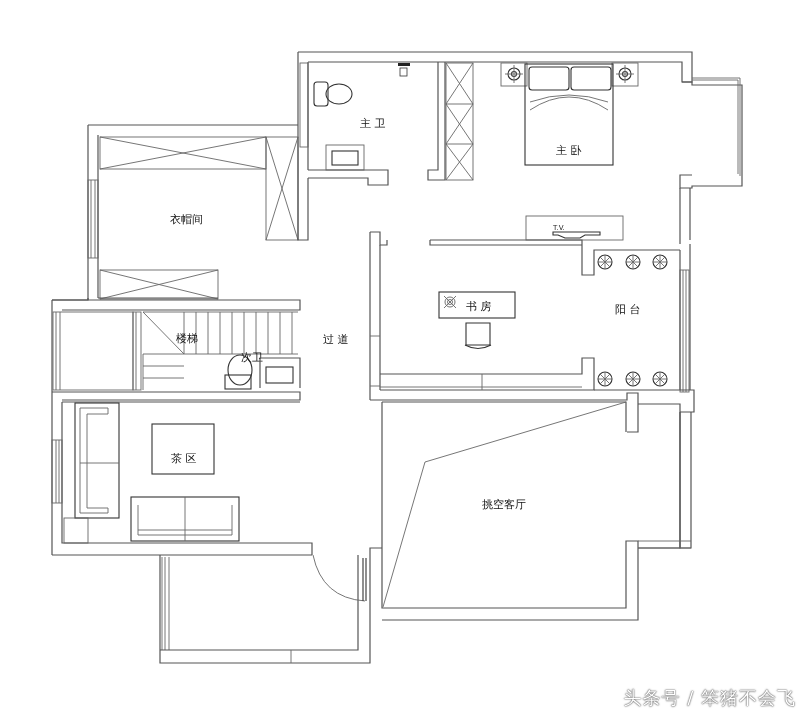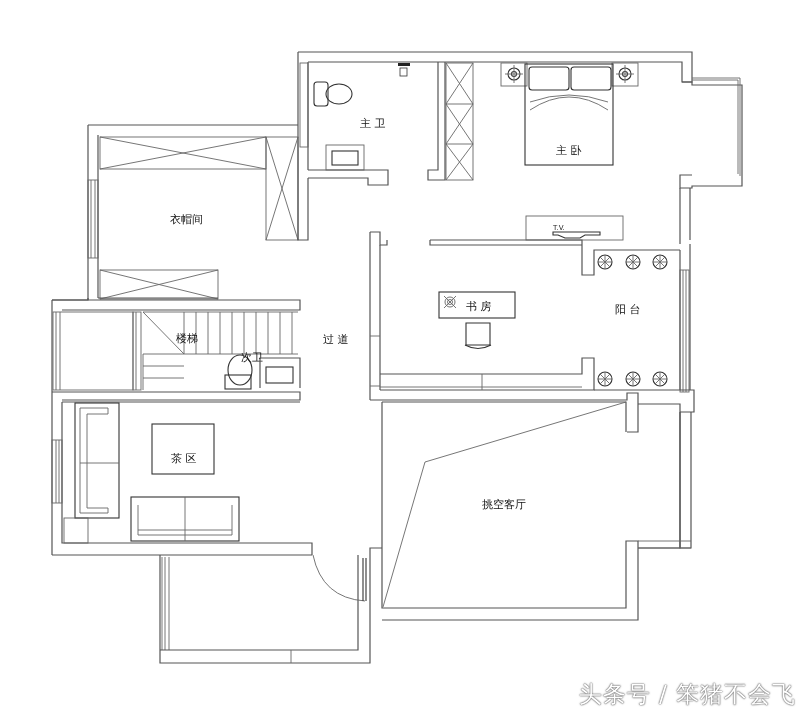--- a/index.html
+++ b/index.html
@@ -5,21 +5,21 @@
   html, body { margin: 0; padding: 0; background: #ffffff; }
   body { width: 810px; height: 716px; position: relative; overflow: hidden; font-family: "DejaVu Sans", sans-serif; }
   #plan { position: absolute; left: 0; top: 0; width: 810px; height: 716px; }
   .w { fill: none; stroke: #555; stroke-width: 1.2; }
   .t { fill: none; stroke: #666; stroke-width: 0.9; }
   .f { fill: none; stroke: #333; stroke-width: 1.1; }
   .lbl { font-family: "DejaVu Sans", sans-serif; font-size: 11px; fill: #111; }
   .tv { font-family: "DejaVu Sans", sans-serif; font-size: 7px; fill: #222; }
   .watermark {
     position: absolute; right: 14px; bottom: 6px;
-    font-family: "DejaVu Sans", sans-serif; font-size: 23px; color: #fff;
+    font-family: "DejaVu Sans", sans-serif; font-size: 18px; color: #fff;
     text-shadow: 0 0 2px #555, 0 0 1px #333;
     letter-spacing: 1px;
   }
 </style>
 </head>
 <body>
 
 <svg id="plan" viewBox="0 0 810 716" xmlns="http://www.w3.org/2000/svg">
 
   <g>

